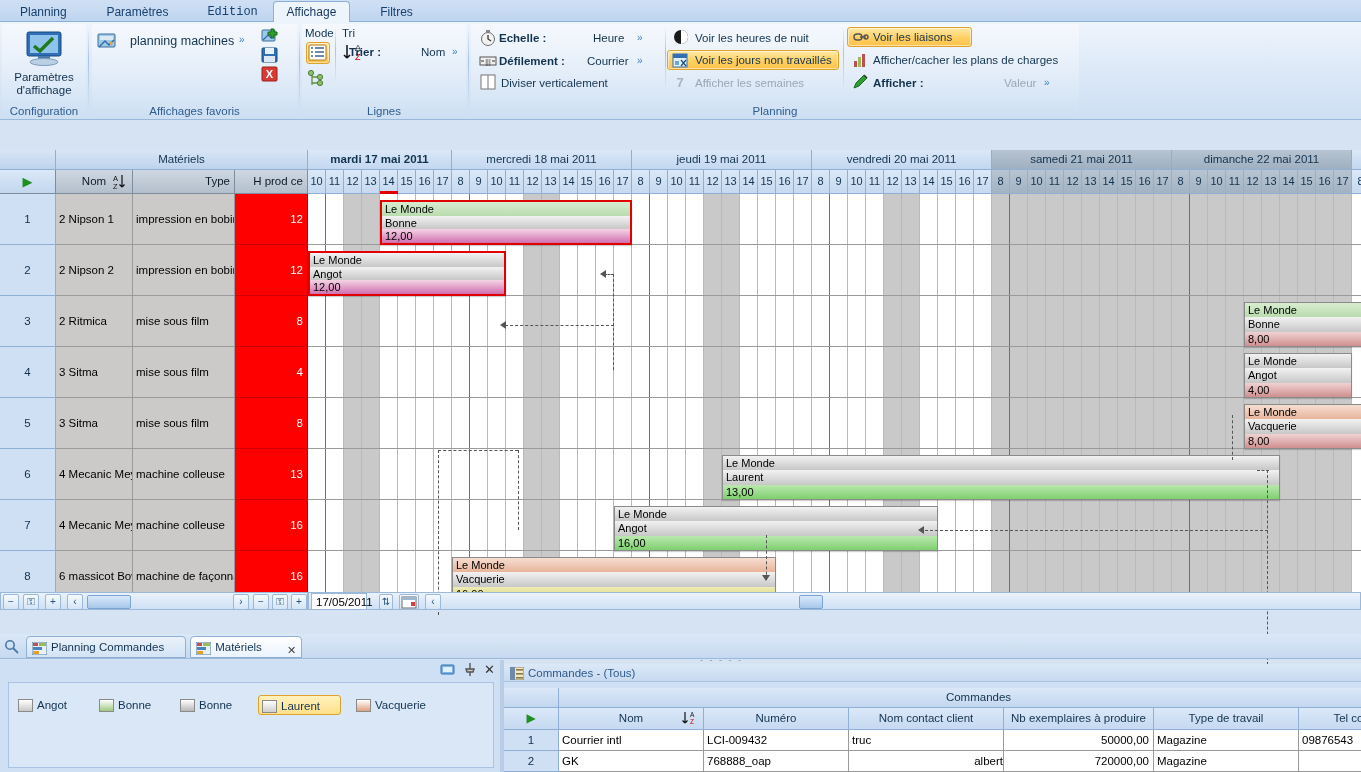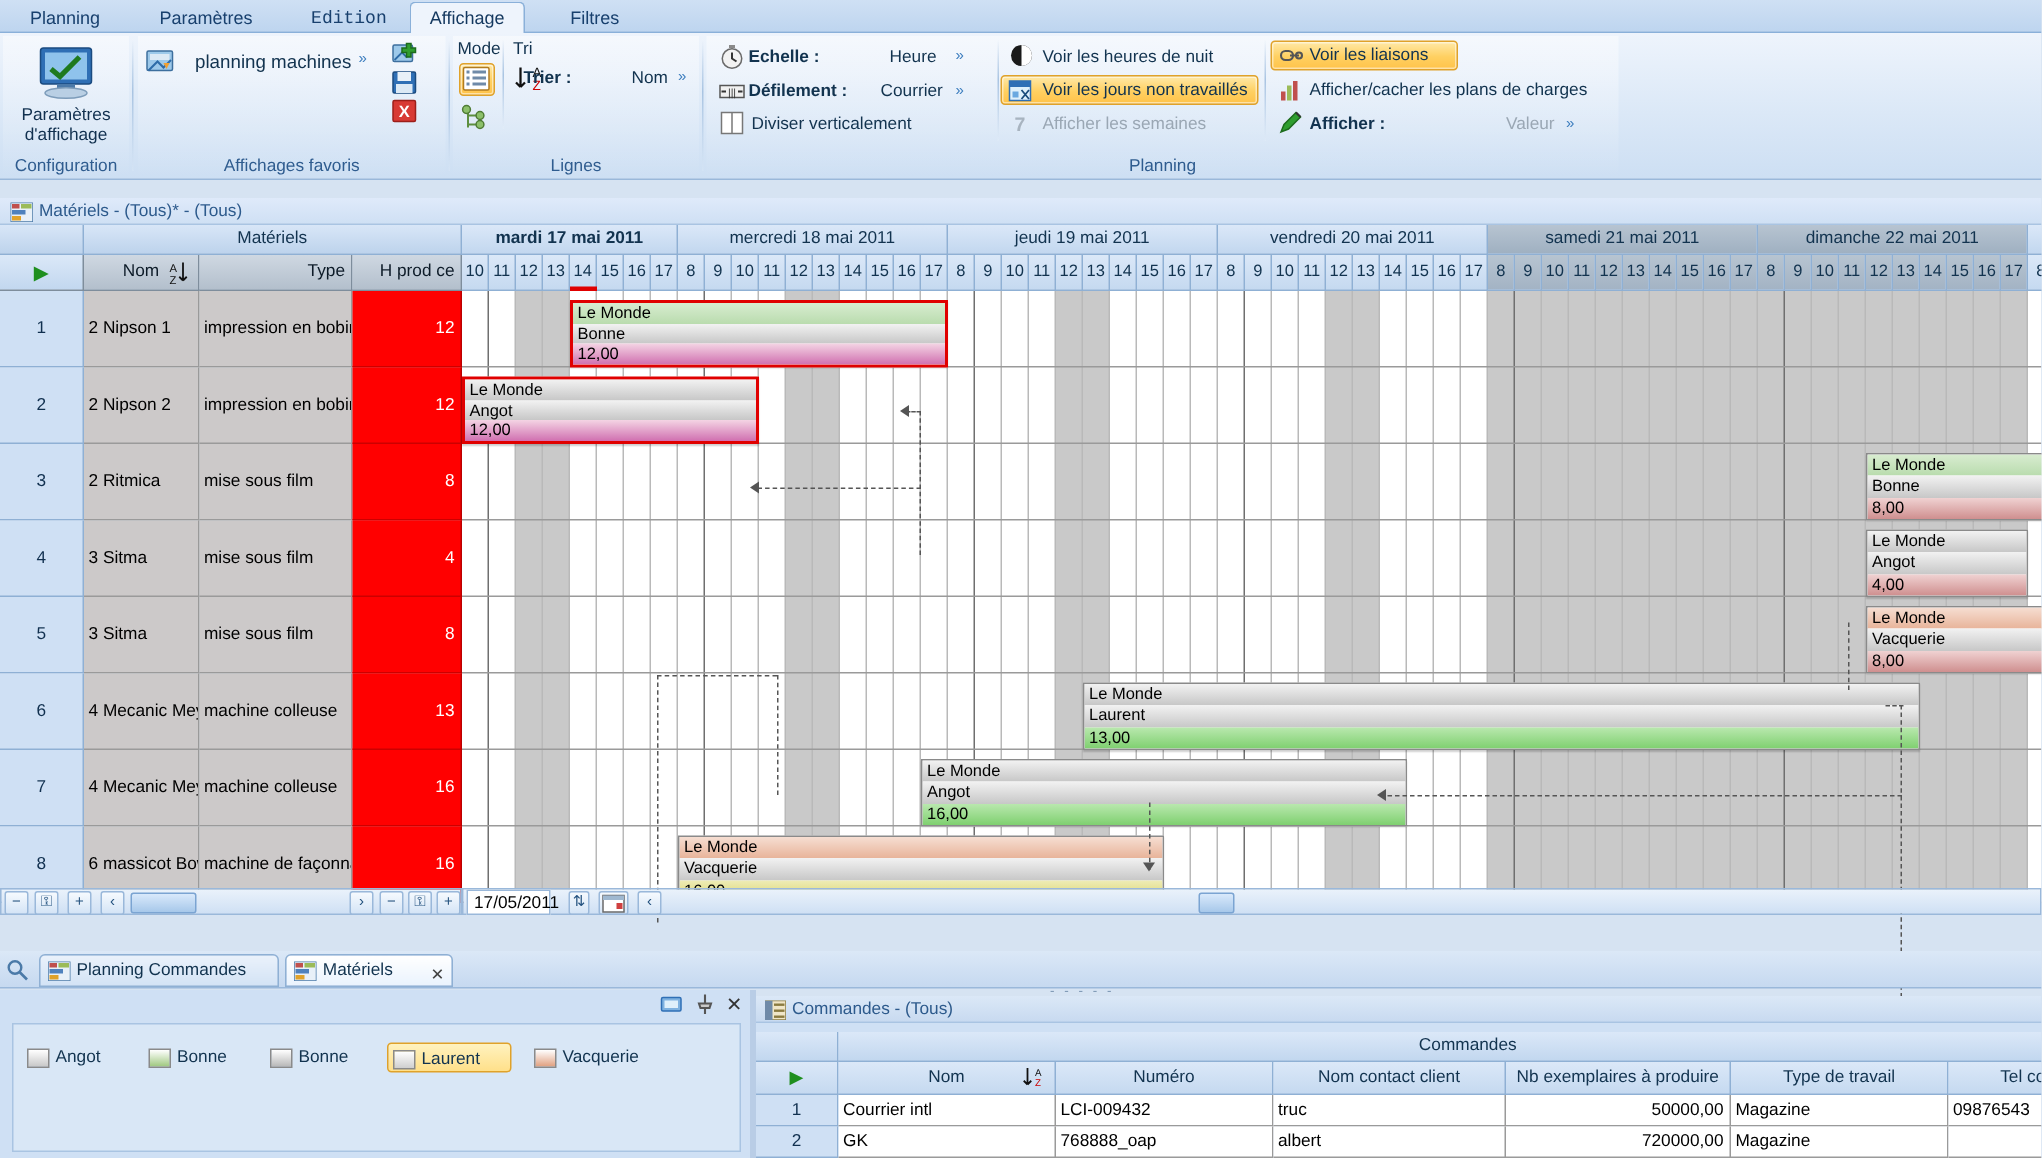--- a/index.html
+++ b/index.html
@@ -346,30 +346,20 @@
         <path d="M12 1 l3 3" stroke="#333" stroke-width="1.4"></path>
       </svg>
       <div class="mini bold" style="left:402px; top:53px;">Afficher :</div>
       <div class="mini dim" style="left:533px; top:53px;">Valeur</div>
       <div class="mini chev" style="left:573px; top:53px;">»</div>
 
       <div class="grp-title">Planning</div>
     </div>
   </div>
 
-  <div class="doc-head">
-    <svg width="15" height="13" style="position:absolute;left:7px;top:3px">
-      <rect x="0" y="0" width="15" height="13" fill="#e8f0f8" stroke="#4b7aa8"></rect>
-      <rect x="1" y="1" width="5" height="3" fill="#c0504d"></rect>
-      <rect x="7" y="1" width="7" height="3" fill="#9bbb59"></rect>
-      <rect x="1" y="5" width="9" height="3" fill="#4f81bd"></rect>
-      <rect x="1" y="9" width="6" height="3" fill="#e0a22a"></rect>
-    </svg>
-    <span>Matériels - (Tous)* - (Tous)</span>
-  </div>
 
   <div class="gantt-wrap" id="gantt">
       <div class="tbl-head-top" style="left: 0px; width: 56px;"></div>
       <div class="tbl-head-top" style="left: 56px; width: 252px;">Matériels</div>
       <div class="tbl-head-2" style="left: 0px; width: 56px; background: linear-gradient(rgb(219, 232, 248), rgb(194, 215, 239)); text-align: center;"><span style="color:#1f8f1f;font-size:13px">▶</span></div>
       <div class="tbl-head-2" style="left: 56px; width: 77px; text-align: center; padding-right: 0px;"><span>Nom</span><span style="position: absolute; right: 6px; top: 3px;"><svg width="15" height="17">
             <text x="2" y="8" font-size="7.5" fill="#111" font-family="Liberation Sans, sans-serif">A</text>
             <text x="2" y="16" font-size="7.5" fill="#111" font-family="Liberation Sans, sans-serif">Z</text>
             <path d="M11 2 v12 M11 14 l-2.5-2.5 M11 14 l2.5-2.5" stroke="#111" stroke-width="1.2" fill="none"></path>
           </svg></span></div>
@@ -694,20 +684,20 @@
         <div class="cmd-rowno" style="left: 0px; top: 42px; width: 55px;">1</div>
         <div class="cmd-cell" style="left: 55px; top: 42px; width: 145px;">Courrier intl</div>
         <div class="cmd-cell" style="left: 200px; top: 42px; width: 145px;">LCI-009432</div>
         <div class="cmd-cell" style="left: 345px; top: 42px; width: 155px;">truc</div>
         <div class="cmd-cell num" style="left: 500px; top: 42px; width: 150px;">50000,00</div>
         <div class="cmd-cell" style="left: 650px; top: 42px; width: 145px;">Magazine</div>
         <div class="cmd-cell" style="left: 795px; top: 42px; width: 100px;">09876543</div>
         <div class="cmd-rowno" style="left: 0px; top: 63px; width: 55px;">2</div>
         <div class="cmd-cell" style="left: 55px; top: 63px; width: 145px;">GK</div>
         <div class="cmd-cell" style="left: 200px; top: 63px; width: 145px;">768888_oap</div>
-        <div class="cmd-cell" style="left: 345px; top: 63px; width: 155px;">albert</div>
+        <div class="cmd-cell" style="left: 345px; top: 63px; width: 155px; text-align: right;">albert</div>
         <div class="cmd-cell num" style="left: 500px; top: 63px; width: 150px;">720000,00</div>
         <div class="cmd-cell" style="left: 650px; top: 63px; width: 145px;">Magazine</div>
         <div class="cmd-cell" style="left: 795px; top: 63px; width: 100px;"></div>
       </div>
   </div>
 
 </div>
 
 </body></html>

